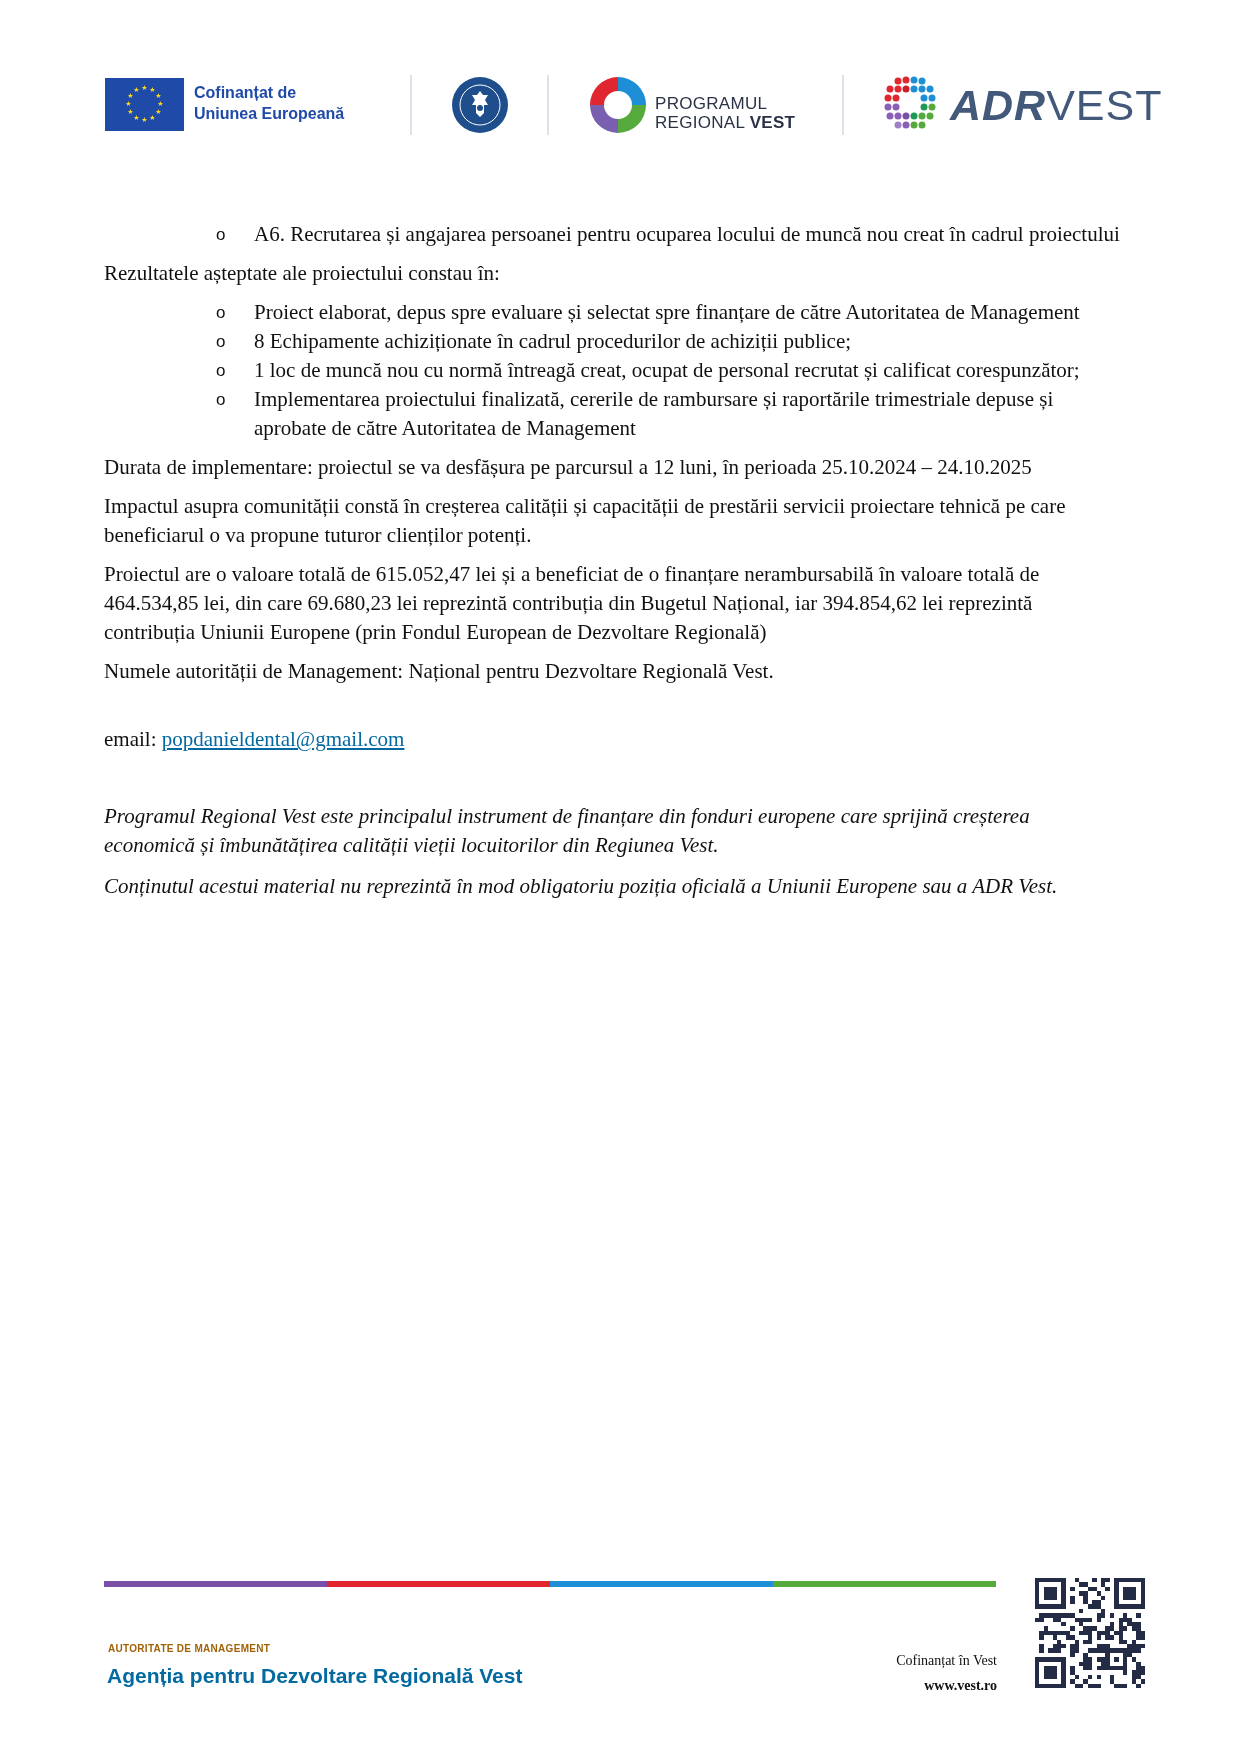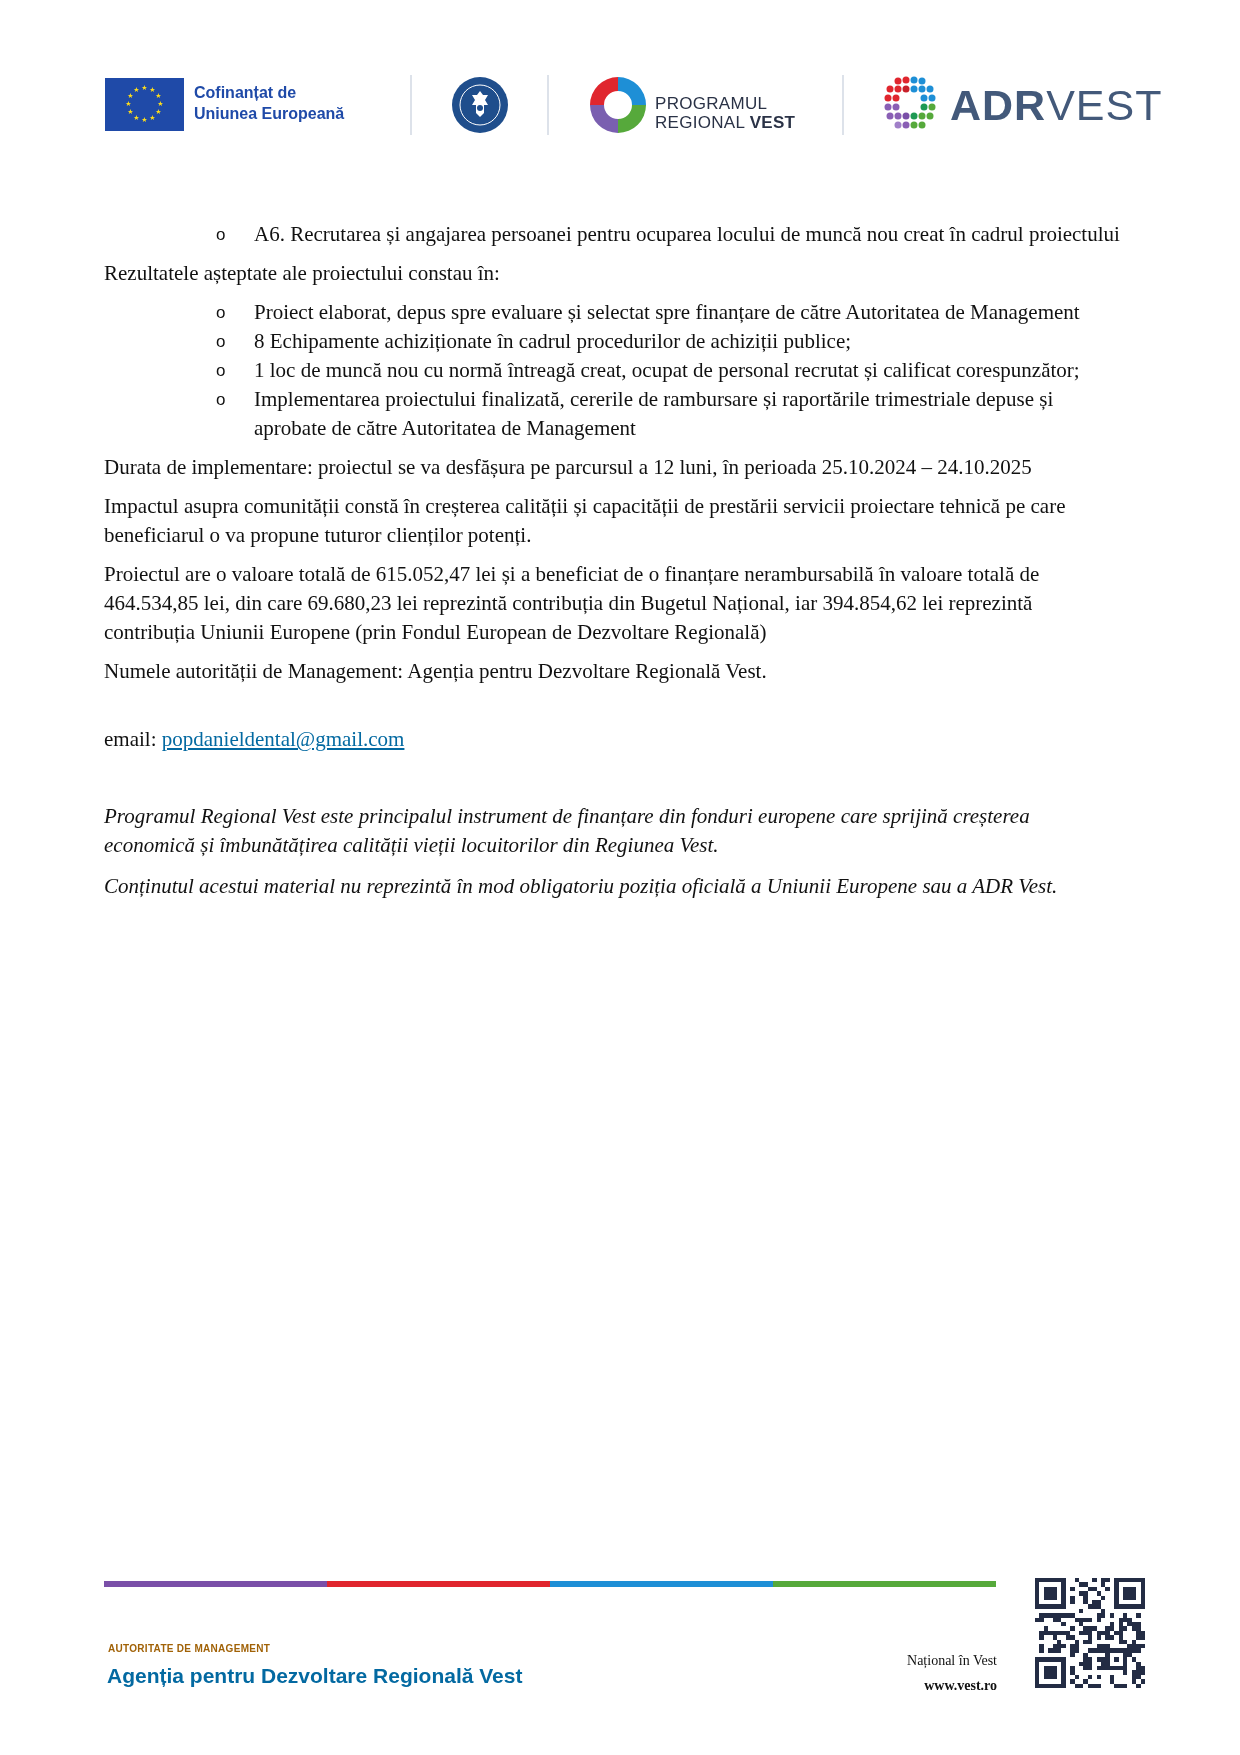--- a/index.html
+++ b/index.html
@@ -10,21 +10,21 @@
   .eu-flag { position: absolute; left: 105px; top: 78px; width: 79px; height: 53px; background: #1f4aa8; }
   .eu-flag svg { width: 100%; height: 100%; display: block; }
   .eu-text { position: absolute; left: 194px; top: 82px; font-family: "Liberation Sans", sans-serif; font-weight: bold; font-size: 16px; line-height: 21px; color: #1f4aa8; }
   .vsep { position: absolute; top: 75px; width: 2px; height: 60px; background: #dde2ea; }
   .gov-seal { position: absolute; left: 450px; top: 75px; width: 60px; height: 60px; }
   .prv-logo { position: absolute; left: 588px; top: 75px; width: 60px; height: 60px; }
   .prv-text { position: absolute; left: 655px; top: 86px; font-family: "Liberation Sans", sans-serif; font-size: 17px; line-height: 19px; color: #2a3246; letter-spacing: 0.3px; margin-top: 8px; }
   .prv-text b { font-weight: bold; }
   .adr-dots { position: absolute; left: 880px; top: 75px; width: 60px; height: 60px; }
   .adr-text { position: absolute; left: 950px; top: 80px; font-family: "Liberation Sans", sans-serif; font-size: 43px; line-height: 50px; color: #43597a; letter-spacing: 1px; }
-  .adr-text .bold { font-weight: bold; }
+  .adr-text .bold { font-weight: bold; font-style: italic; }
 
   
   .content { position: absolute; left: 104px; top: 220px; width: 1020px; font-size: 21px; line-height: 29px; }
   .content p { margin: 0 0 10px 0; }
   ul.olist { list-style: none; margin: 0 0 6px 0; padding: 0; }
   ul.olist li { position: relative; padding-left: 150px; margin: 0; }
   ul.olist li .bullet { position: absolute; left: 112px; top: 0; font-family: "Liberation Sans", sans-serif; font-size: 17px; }
   .a6 { margin-bottom: 10px !important; }
   a.link { color: #0369a1; text-decoration: underline; }
   .italic-block { margin-top: 48px; font-style: italic; }
@@ -143,42 +143,42 @@
   <ul class="olist" style="margin-bottom:10px;">
     <li><span class="bullet">o</span><span>Proiect elaborat, depus spre evaluare și selectat spre finanțare de către Autoritatea de Management</span></li>
     <li><span class="bullet">o</span><span>8 Echipamente achiziționate în cadrul procedurilor de achiziții publice;</span></li>
     <li><span class="bullet">o</span><span>1 loc de muncă nou cu normă întreagă creat, ocupat de personal recrutat și calificat corespunzător;</span></li>
     <li><span class="bullet">o</span><span>Implementarea proiectului finalizată, cererile de rambursare și raportările trimestriale depuse și aprobate de către Autoritatea de Management</span></li>
   </ul>
 
   <p>Durata de implementare: proiectul se va desfășura pe parcursul a 12 luni, în perioada 25.10.2024 – 24.10.2025</p>
   <p>Impactul asupra comunității constă în creșterea calității și capacității de prestării servicii proiectare tehnică pe care beneficiarul o va propune tuturor clienților potenți.</p>
   <p>Proiectul are o valoare totală de 615.052,47 lei și a beneficiat de o finanțare nerambursabilă în valoare totală de 464.534,85 lei, din care 69.680,23 lei reprezintă contribuția din Bugetul Național, iar 394.854,62 lei reprezintă contribuția Uniunii Europene (prin Fondul European de Dezvoltare Regională)</p>
-  <p>Numele autorității de Management: Agenția pentru Dezvoltare Regională Vest.</p>
+  <p>Numele autorității de Management: Național pentru Dezvoltare Regională Vest.</p>
   <p>
     <br>
     <span>email: </span><a class="link">popdanieldental@gmail.com</a>
   </p>
 
   <div class="italic-block">
     <p>Programul Regional Vest este principalul instrument de finanțare din fonduri europene care sprijină creșterea economică și îmbunătățirea calității vieții locuitorilor din Regiunea Vest.</p>
     <p>Conținutul acestui material nu reprezintă în mod obligatoriu poziția oficială a Uniunii Europene sau a ADR Vest.</p>
   </div>
 </div>
 
 <div class="color-bar">
   <div style="background: rgb(122, 79, 168);"></div>
   <div style="background: rgb(224, 38, 46);"></div>
   <div style="background: rgb(30, 143, 214);"></div>
   <div style="background: rgb(86, 169, 59);"></div>
 </div>
 <div class="footer-label">AUTORITATE DE MANAGEMENT</div>
 <div class="footer-agency">Agenția pentru Dezvoltare Regională Vest</div>
 <div class="footer-right">
-  <div>Național în Vest</div>
+  <div>Cofinanțat în Vest</div>
   <div class="web">www.vest.ro</div>
 </div>
 <div class="qr">
   <svg id="qr-svg" viewBox="0 0 25 25" width="110" height="110" shape-rendering="crispEdges">
       <rect x="9" y="0" width="1" height="1" fill="#232c44"></rect>
       <rect x="13" y="0" width="1" height="1" fill="#232c44"></rect>
       <rect x="15" y="0" width="1" height="1" fill="#232c44"></rect>
       <rect x="16" y="0" width="1" height="1" fill="#232c44"></rect>
       <rect x="10" y="1" width="1" height="1" fill="#232c44"></rect>
       <rect x="11" y="1" width="1" height="1" fill="#232c44"></rect>

